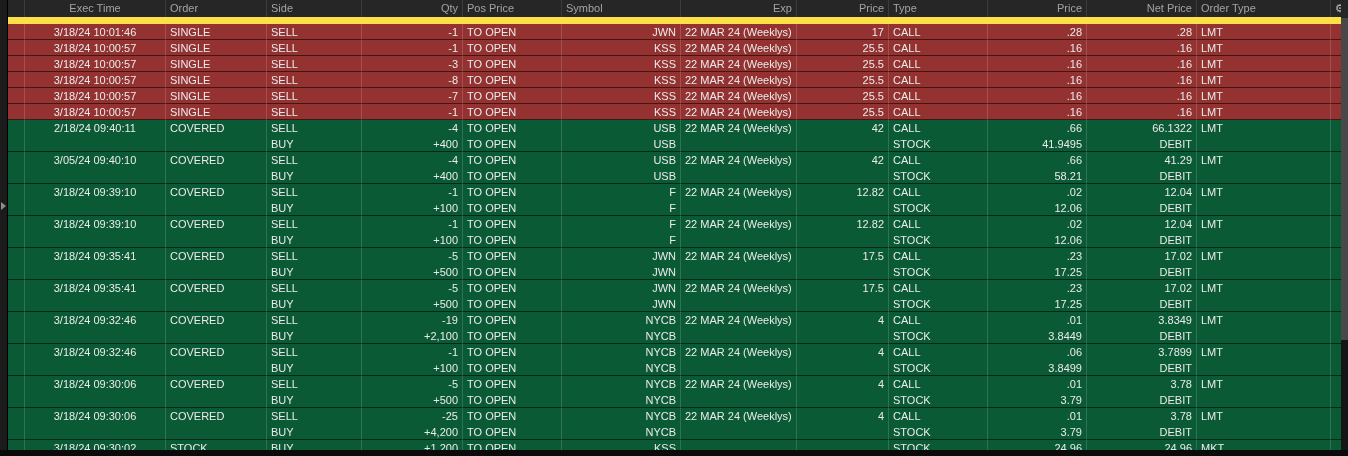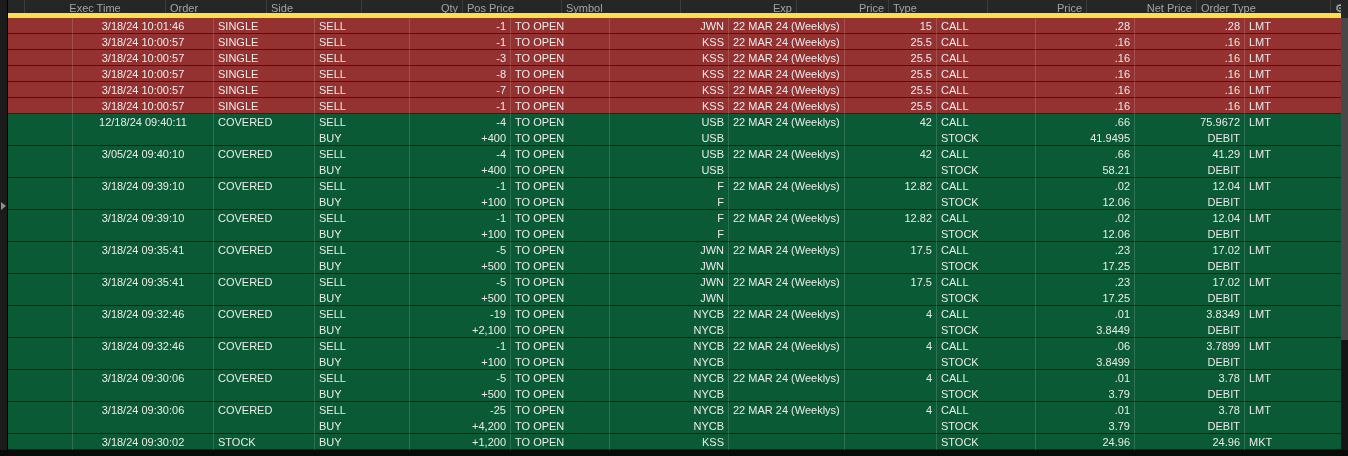--- a/index.html
+++ b/index.html
@@ -20,31 +20,31 @@
   }
   .handle {
     position: absolute; left: 1px; top: 202px; width: 0; height: 0;
     border-top: 4px solid transparent; border-bottom: 4px solid transparent;
     border-left: 5px solid #8d8d8d;
   }
 
   
   .grid { position: absolute; left: 8px; top: 0; width: 1333px; }
   .hdr {
-    display: grid; height: 18px; background: #262626;
-    border-bottom: 5px solid #fde047; color: #a3a3a3;
+    display: grid; height: 24px; background: #262626;
+    border-bottom: 7px solid #fde047; color: #a3a3a3;
   }
   .hcell {
     line-height: 17px; padding: 0 4px; overflow: hidden; white-space: nowrap;
     border-right: 1px solid #3c3c3c;
   }
   .hcell:last-child { border-right: none; }
   .gear { color: #c0c0c0; font-size: 11px; line-height: 17px; display: block; text-align: center; }
 
-  .order { box-shadow: inset 0 -1px 0 rgba(0,0,0,0.55); padding-left: 48px; }
+  .order { box-shadow: inset 0 -1px 0 rgba(0,0,0,0.55); }
   .order.red   { background: #943232; }
   .order.green { background: #0b5a36; }
   .leg { display: grid; height: 16px; }
   .cell {
     line-height: 16px; padding: 0 4px; overflow: hidden; white-space: nowrap;
     border-right: 1px solid rgba(255,255,255,0.15);
   }
   .cell:last-child { border-right: none; }
   .al-right  { text-align: right; }
   .al-left   { text-align: left; }
@@ -88,21 +88,21 @@
         <div class="order red">
           <div class="leg" style="grid-template-columns: 17px 141px 101px 95px 101px 99px 119px 116px 92px 99px 99px 110px 134px 10px;">
             <div class="cell al-left"></div>
             <div class="cell al-center">3/18/24 10:01:46</div>
             <div class="cell al-left">SINGLE</div>
             <div class="cell al-left">SELL</div>
             <div class="cell al-right">-1</div>
             <div class="cell al-left">TO OPEN</div>
             <div class="cell al-right">JWN</div>
             <div class="cell al-left">22 MAR 24 (Weeklys)</div>
-            <div class="cell al-right">15</div>
+            <div class="cell al-right">17</div>
             <div class="cell al-left">CALL</div>
             <div class="cell al-right">.28</div>
             <div class="cell al-right">.28</div>
             <div class="cell al-left">LMT</div>
             <div class="cell al-center"></div>
           </div>
         </div>
         <div class="order red">
           <div class="leg" style="grid-template-columns: 17px 141px 101px 95px 101px 99px 119px 116px 92px 99px 99px 110px 134px 10px;">
             <div class="cell al-left"></div>
@@ -189,31 +189,31 @@
             <div class="cell al-left">CALL</div>
             <div class="cell al-right">.16</div>
             <div class="cell al-right">.16</div>
             <div class="cell al-left">LMT</div>
             <div class="cell al-center"></div>
           </div>
         </div>
         <div class="order green">
           <div class="leg" style="grid-template-columns: 17px 141px 101px 95px 101px 99px 119px 116px 92px 99px 99px 110px 134px 10px;">
             <div class="cell al-left"></div>
-            <div class="cell al-center">12/18/24 09:40:11</div>
+            <div class="cell al-center">2/18/24 09:40:11</div>
             <div class="cell al-left">COVERED</div>
             <div class="cell al-left">SELL</div>
             <div class="cell al-right">-4</div>
             <div class="cell al-left">TO OPEN</div>
             <div class="cell al-right">USB</div>
             <div class="cell al-left">22 MAR 24 (Weeklys)</div>
             <div class="cell al-right">42</div>
             <div class="cell al-left">CALL</div>
             <div class="cell al-right">.66</div>
-            <div class="cell al-right">75.9672</div>
+            <div class="cell al-right">66.1322</div>
             <div class="cell al-left">LMT</div>
             <div class="cell al-center"></div>
           </div>
           <div class="leg" style="grid-template-columns: 17px 141px 101px 95px 101px 99px 119px 116px 92px 99px 99px 110px 134px 10px;">
             <div class="cell al-left"></div>
             <div class="cell al-center"></div>
             <div class="cell al-left"></div>
             <div class="cell al-left">BUY</div>
             <div class="cell al-right">+400</div>
             <div class="cell al-left">TO OPEN</div>

